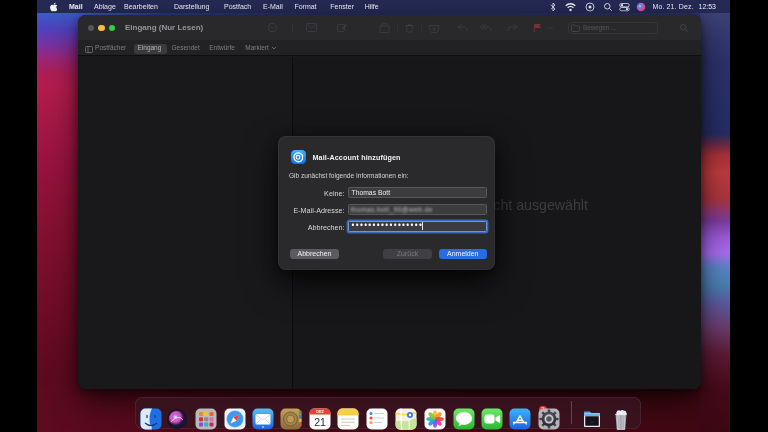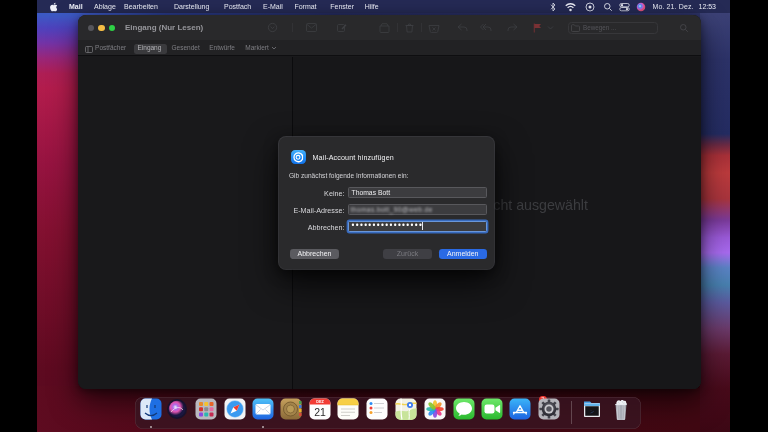--- a/index.html
+++ b/index.html
@@ -31,42 +31,42 @@
   #wtitle{position:absolute;left:47px;top:0;height:26px;line-height:26px;font-size:8px;font-weight:bold;color:#96969b;}
   .tbi{position:absolute;top:6px;height:13px;display:flex;align-items:center;justify-content:center;}
   #nomsg{position:absolute;left:214px;top:182px;width:409px;text-align:center;font-size:14.2px;color:#3c3d40;}
   .fv{position:absolute;top:25px;height:16px;line-height:16px;font-size:6.5px;color:#7f7f84;white-space:nowrap;}
 
   
   #dlg{position:absolute;left:201px;top:121.5px;width:215px;height:132px;border-radius:7px;background:#2a2a2c;
        box-shadow:0 0 0 1px rgba(110,110,118,.4),0 14px 34px rgba(0,0,0,.72),0 4px 14px rgba(0,0,0,.55);}
   #atic{position:absolute;left:12.4px;top:13px;width:14.6px;height:14.6px;border-radius:4.2px;
         background:linear-gradient(180deg,#47b2fa 0%,#1f8bf4 55%,#1272e8 100%);}
-  #dtitle{position:absolute;left:33.5px;top:17.6px;font-size:7.15px;font-weight:normal;letter-spacing:0.14px;color:#f2f2f4;white-space:nowrap;}
+  #dtitle{position:absolute;left:33.5px;top:17.6px;font-size:7.15px;font-weight:bold;letter-spacing:0.14px;color:#f2f2f4;white-space:nowrap;}
   #dsub{position:absolute;left:10px;top:35.2px;font-size:6.55px;color:#d4d4d8;white-space:nowrap;}
   .lbl{position:absolute;right:149.5px;font-size:7.2px;color:#d8d8dc;white-space:nowrap;}
   .fld{position:absolute;left:68.5px;width:139px;height:11px;background:#3c3c3f;border:1px solid #58585c;border-radius:1.5px;}
   #fname{top:50.5px;}
   #femail{top:67.3px;}
   #fpass{top:84px;border-color:#6a96d8;box-shadow:0 0 0 1.4px rgba(58,118,216,.85);}
   .ftxt{position:absolute;left:3px;top:0;height:9px;line-height:9px;font-size:6.8px;color:#ededef;white-space:nowrap;}
   #blurtxt{position:absolute;left:2px;top:0.4px;height:9px;line-height:9px;font-size:6.6px;color:#c0c0c4;
            white-space:nowrap;filter:blur(1.05px);letter-spacing:0.42px;}
   #dots{position:absolute;left:3px;top:-2.5px;height:14px;line-height:14px;font-size:8.2px;letter-spacing:1.35px;color:#fff;white-space:nowrap;}
   #cursor{position:absolute;left:73px;top:0.8px;width:1.1px;height:7.6px;background:#e8e8ec;}
   .btn{position:absolute;top:112px;height:10.5px;border-radius:3.2px;font-size:7px;
        display:flex;align-items:center;justify-content:center;color:#f4f4f6;}
   #babort{left:11px;width:49px;background:#5b5b60;}
   #bback{left:104.3px;width:48.5px;background:#3f3f44;color:#7b7b80;}
   #bgo{left:159.5px;width:48.5px;background:#2a6ae4;}
 
   
   #dock{position:absolute;left:97.5px;top:397px;width:506px;height:31.5px;border-radius:8px;
         background:rgba(56,21,33,.82);box-shadow:0 0 0 0.5px rgba(255,255,255,.14) inset;}
-  .di{position:absolute;top:1px;width:36px;height:22px;}
+  .di{position:absolute;top:11px;width:36px;height:22px;}
   .ddot{position:absolute;top:29px;width:2.2px;height:2.2px;border-radius:50%;background:rgba(255,255,255,.65);}
 </style>
 </head>
 <body>
 <div id="screen">
   <div id="wallL"></div>
   <div id="wallB"></div>
   <div id="topsliver" style="position:absolute;left:55px;top:13px;width:608px;height:14px;background:linear-gradient(90deg,rgba(63,94,207,0) 0%,rgba(40,58,138,.92) 12%,#262d62 40%,#2e3469 100%);"></div>
   <div id="wallR"></div>
 

